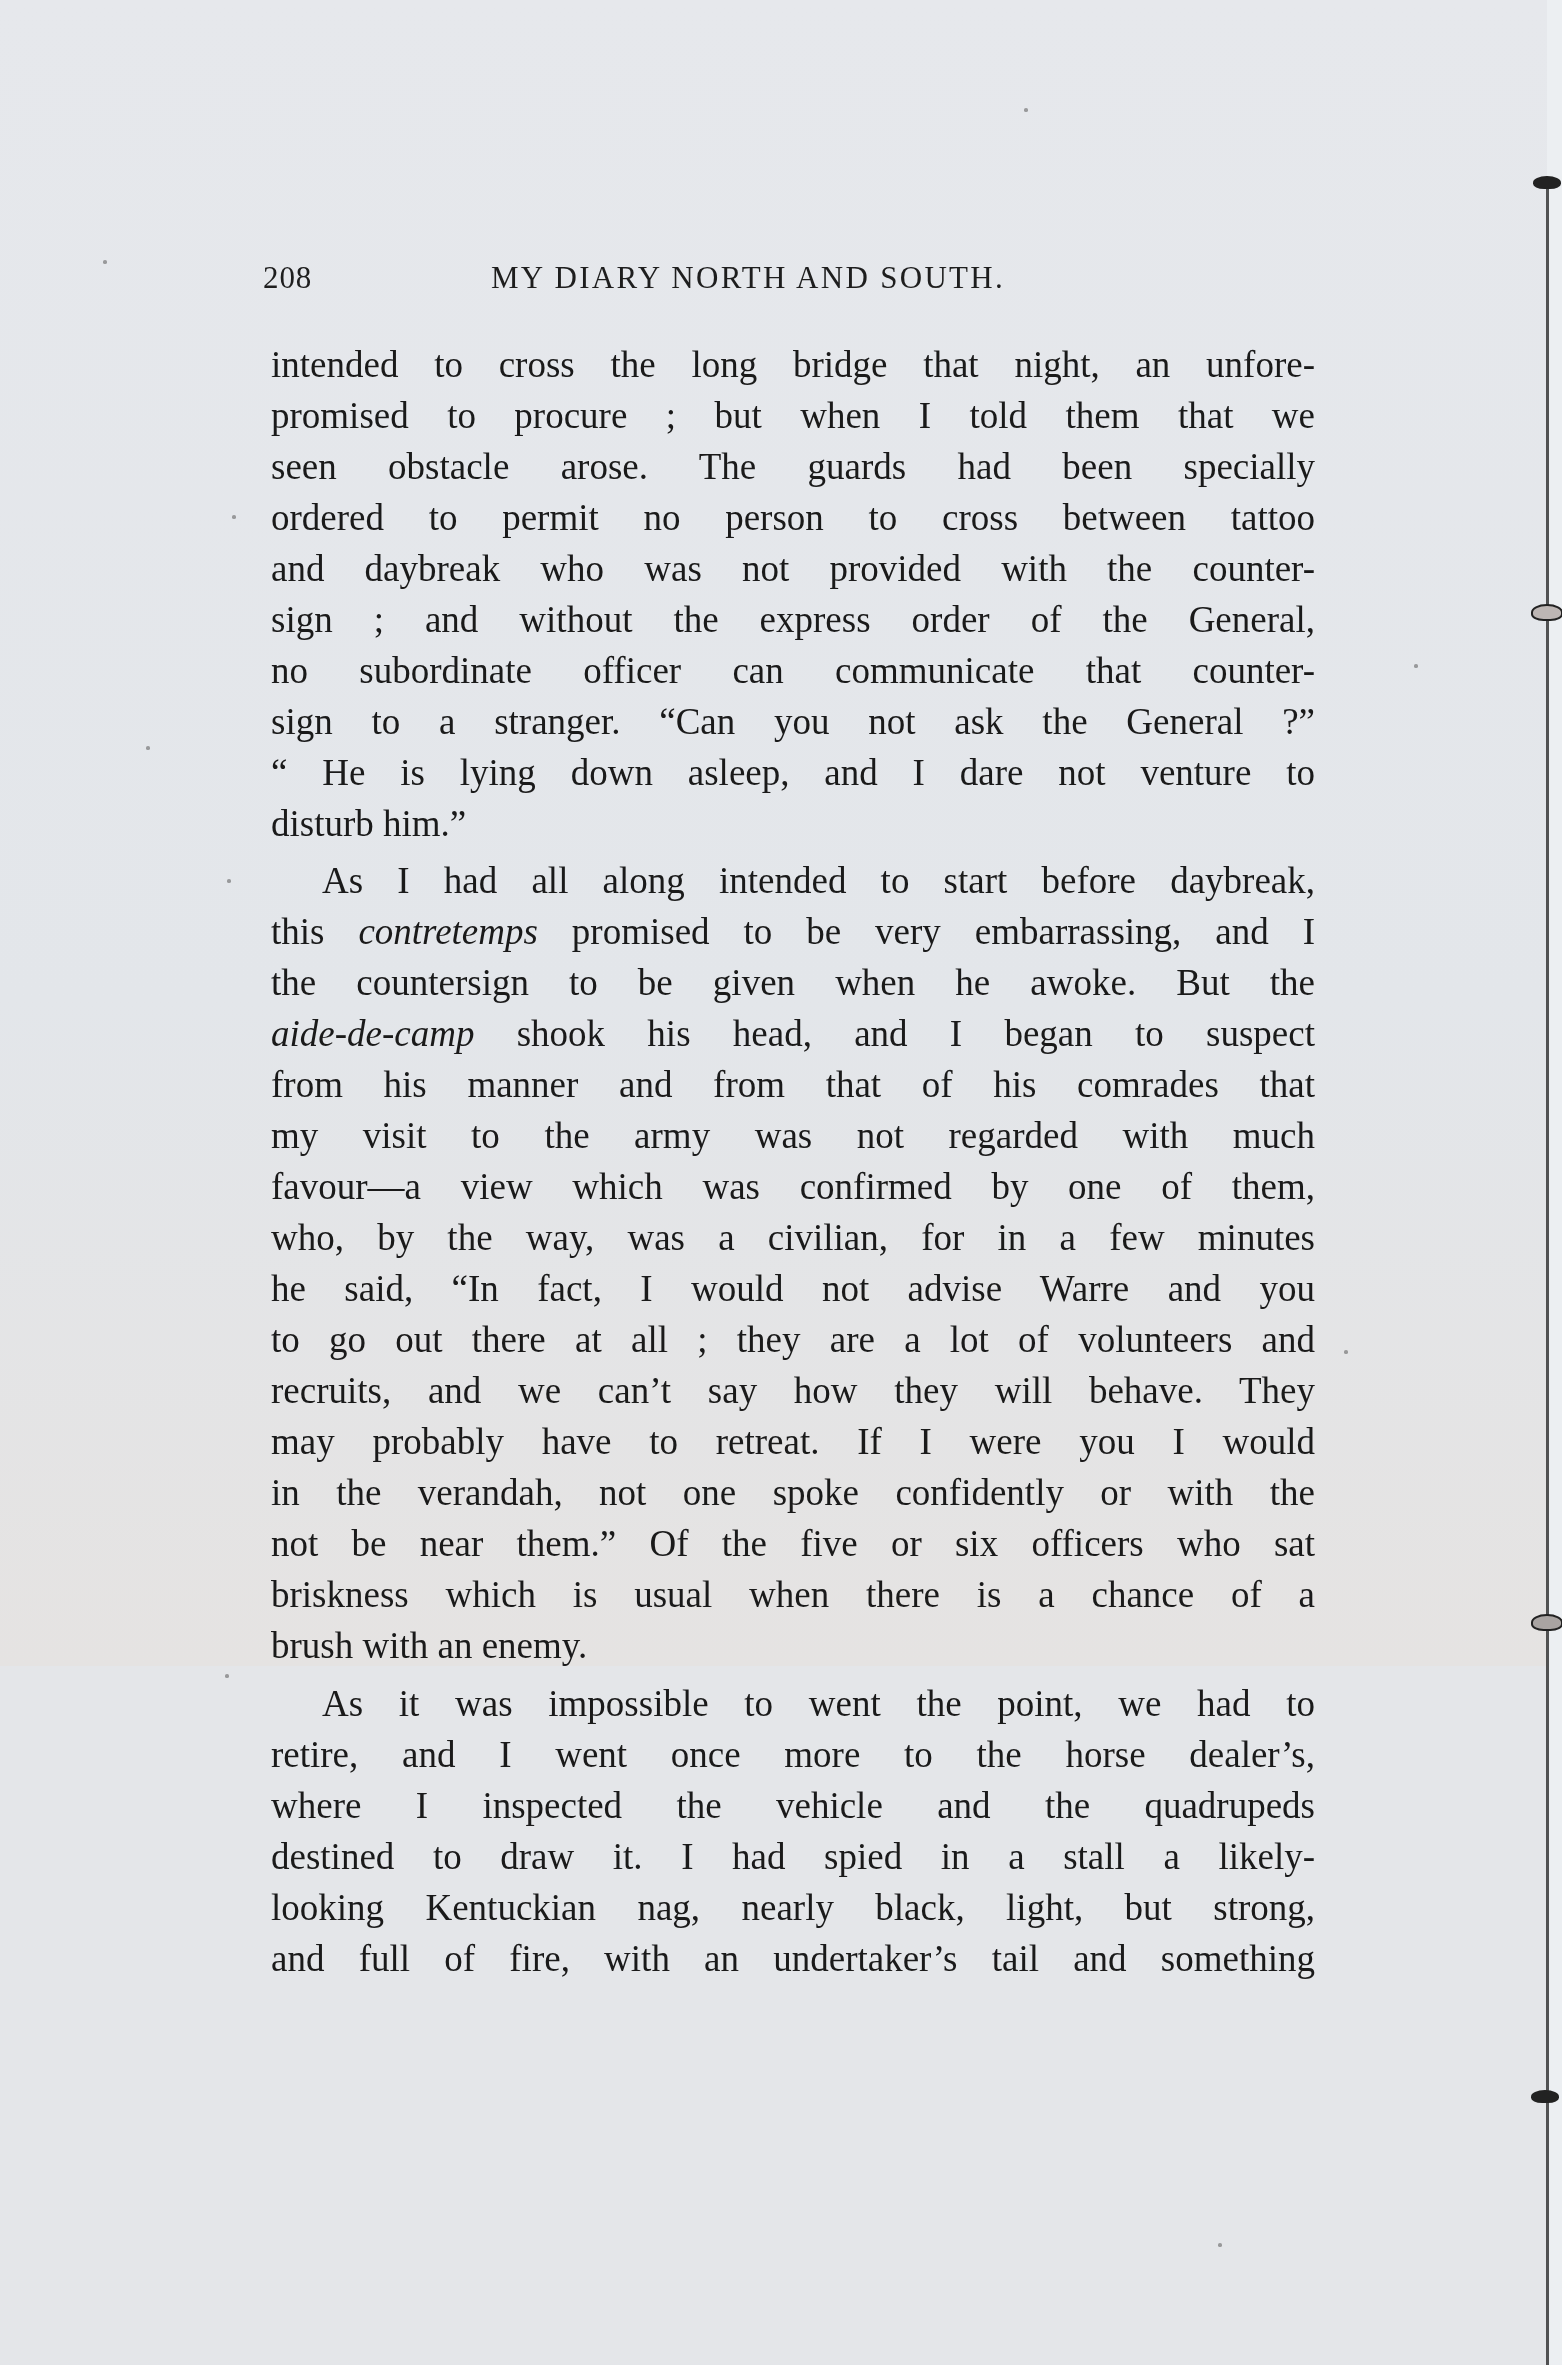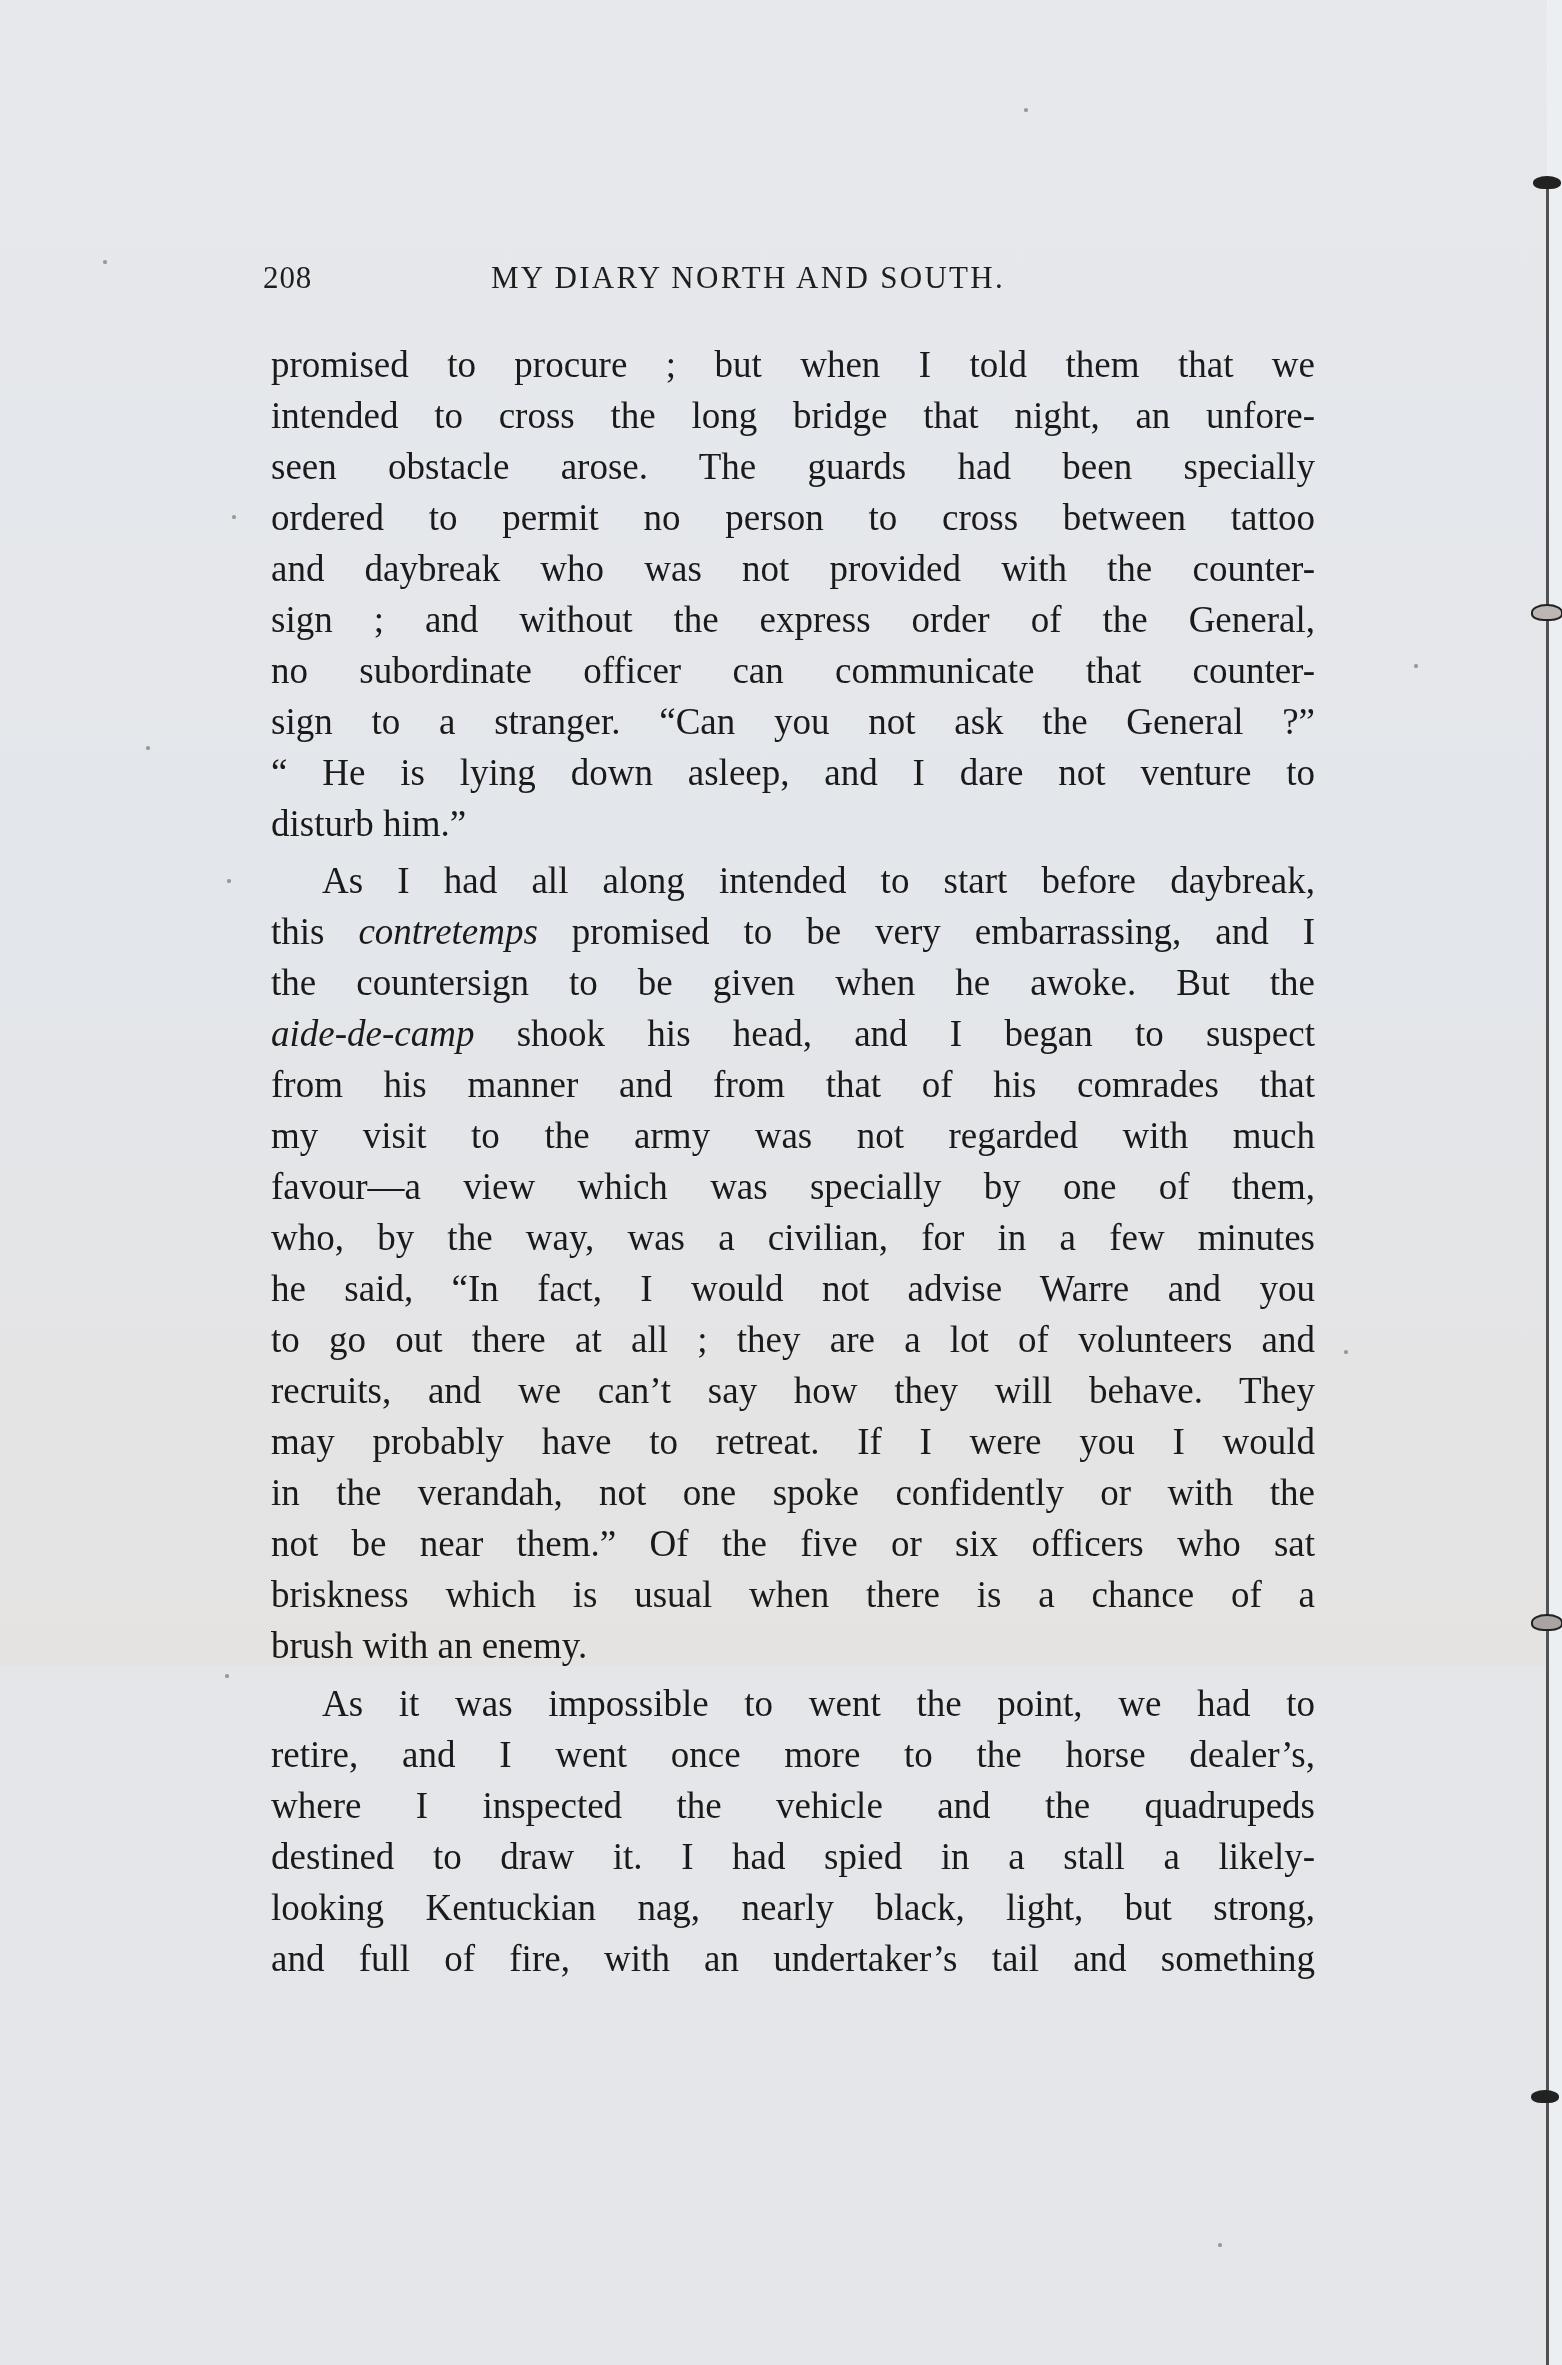--- a/index.html
+++ b/index.html
@@ -113,40 +113,40 @@
   <div class="speck" style="left:1344px; top:1350px;"></div>
   <div class="speck" style="left:1024px; top:108px;"></div>
 
   <div class="header">
     <span class="page-number">208</span>
     <span class="running-title">MY DIARY NORTH AND SOUTH.</span>
   </div>
 
   <div class="body-text" id="body-text">
       <div>
+        <span class="line">intended to cross the long bridge that night, an unfore-</span>
         <span class="line">promised to procure ; but when I told them that we</span>
-        <span class="line">intended to cross the long bridge that night, an unfore-</span>
         <span class="line">seen obstacle arose. The guards had been specially</span>
         <span class="line">ordered to permit no person to cross between tattoo</span>
         <span class="line">and daybreak who was not provided with the counter-</span>
         <span class="line">sign ; and without the express order of the General,</span>
         <span class="line">no subordinate officer can communicate that counter-</span>
         <span class="line">sign to a stranger. “Can you not ask the General ?”</span>
         <span class="line">“ He is lying down asleep, and I dare not venture to</span>
         <span class="line last">disturb him.”</span>
       </div>
       <div class="para-gap"></div>
       <div>
         <span class="line indent">As I had all along intended to start before daybreak,</span>
         <span class="line">this <em>contretemps</em> promised to be very embarrassing, and I</span>
         <span class="line">the countersign to be given when he awoke. But the</span>
         <span class="line"><em>aide-de-camp</em> shook his head, and I began to suspect</span>
         <span class="line">from his manner and from that of his comrades that</span>
         <span class="line">my visit to the army was not regarded with much</span>
-        <span class="line">favour—a view which was specially by one of them,</span>
+        <span class="line">favour—a view which was confirmed by one of them,</span>
         <span class="line">who, by the way, was a civilian, for in a few minutes</span>
         <span class="line">he said, “In fact, I would not advise Warre and you</span>
         <span class="line">to go out there at all ; they are a lot of volunteers and</span>
         <span class="line">recruits, and we can’t say how they will behave. They</span>
         <span class="line">may probably have to retreat. If I were you I would</span>
         <span class="line">in the verandah, not one spoke confidently or with the</span>
         <span class="line">not be near them.” Of the five or six officers who sat</span>
         <span class="line">briskness which is usual when there is a chance of a</span>
         <span class="line last">brush with an enemy.</span>
       </div>

